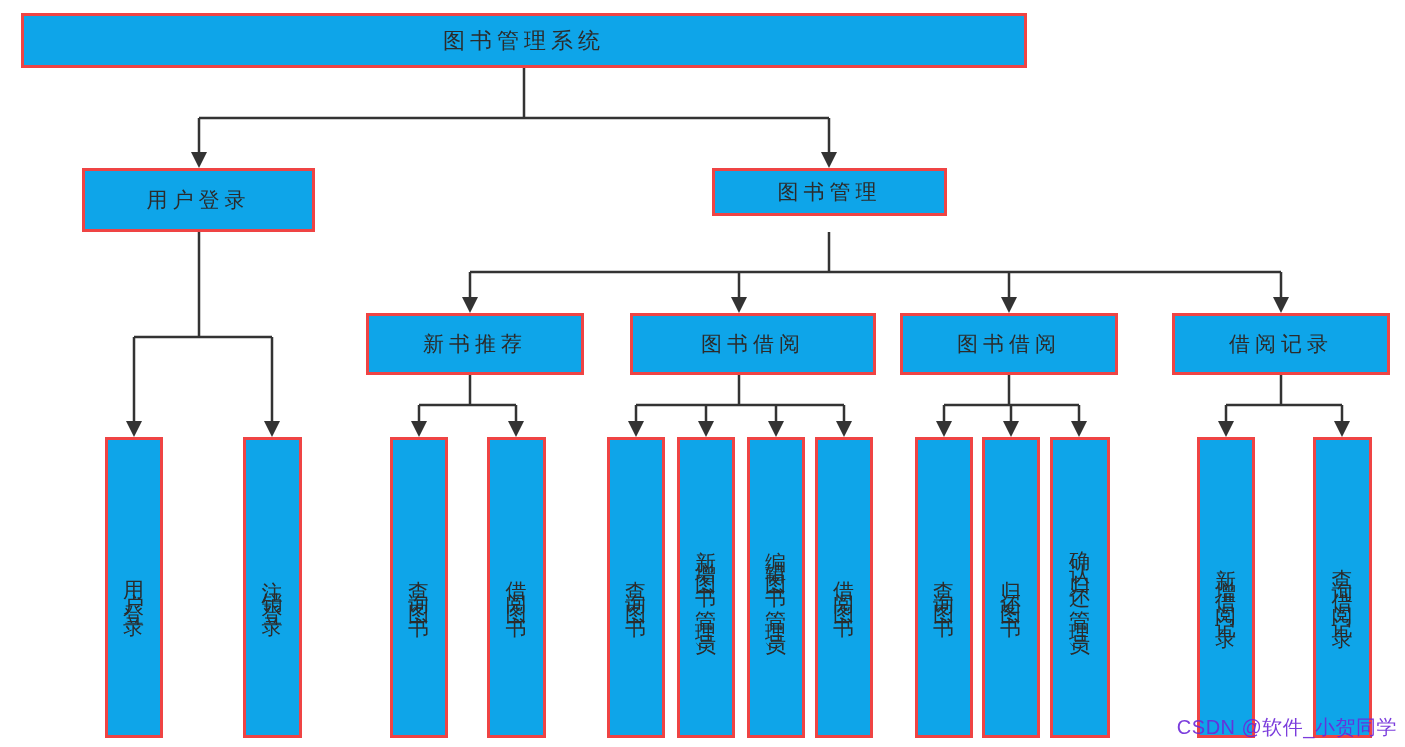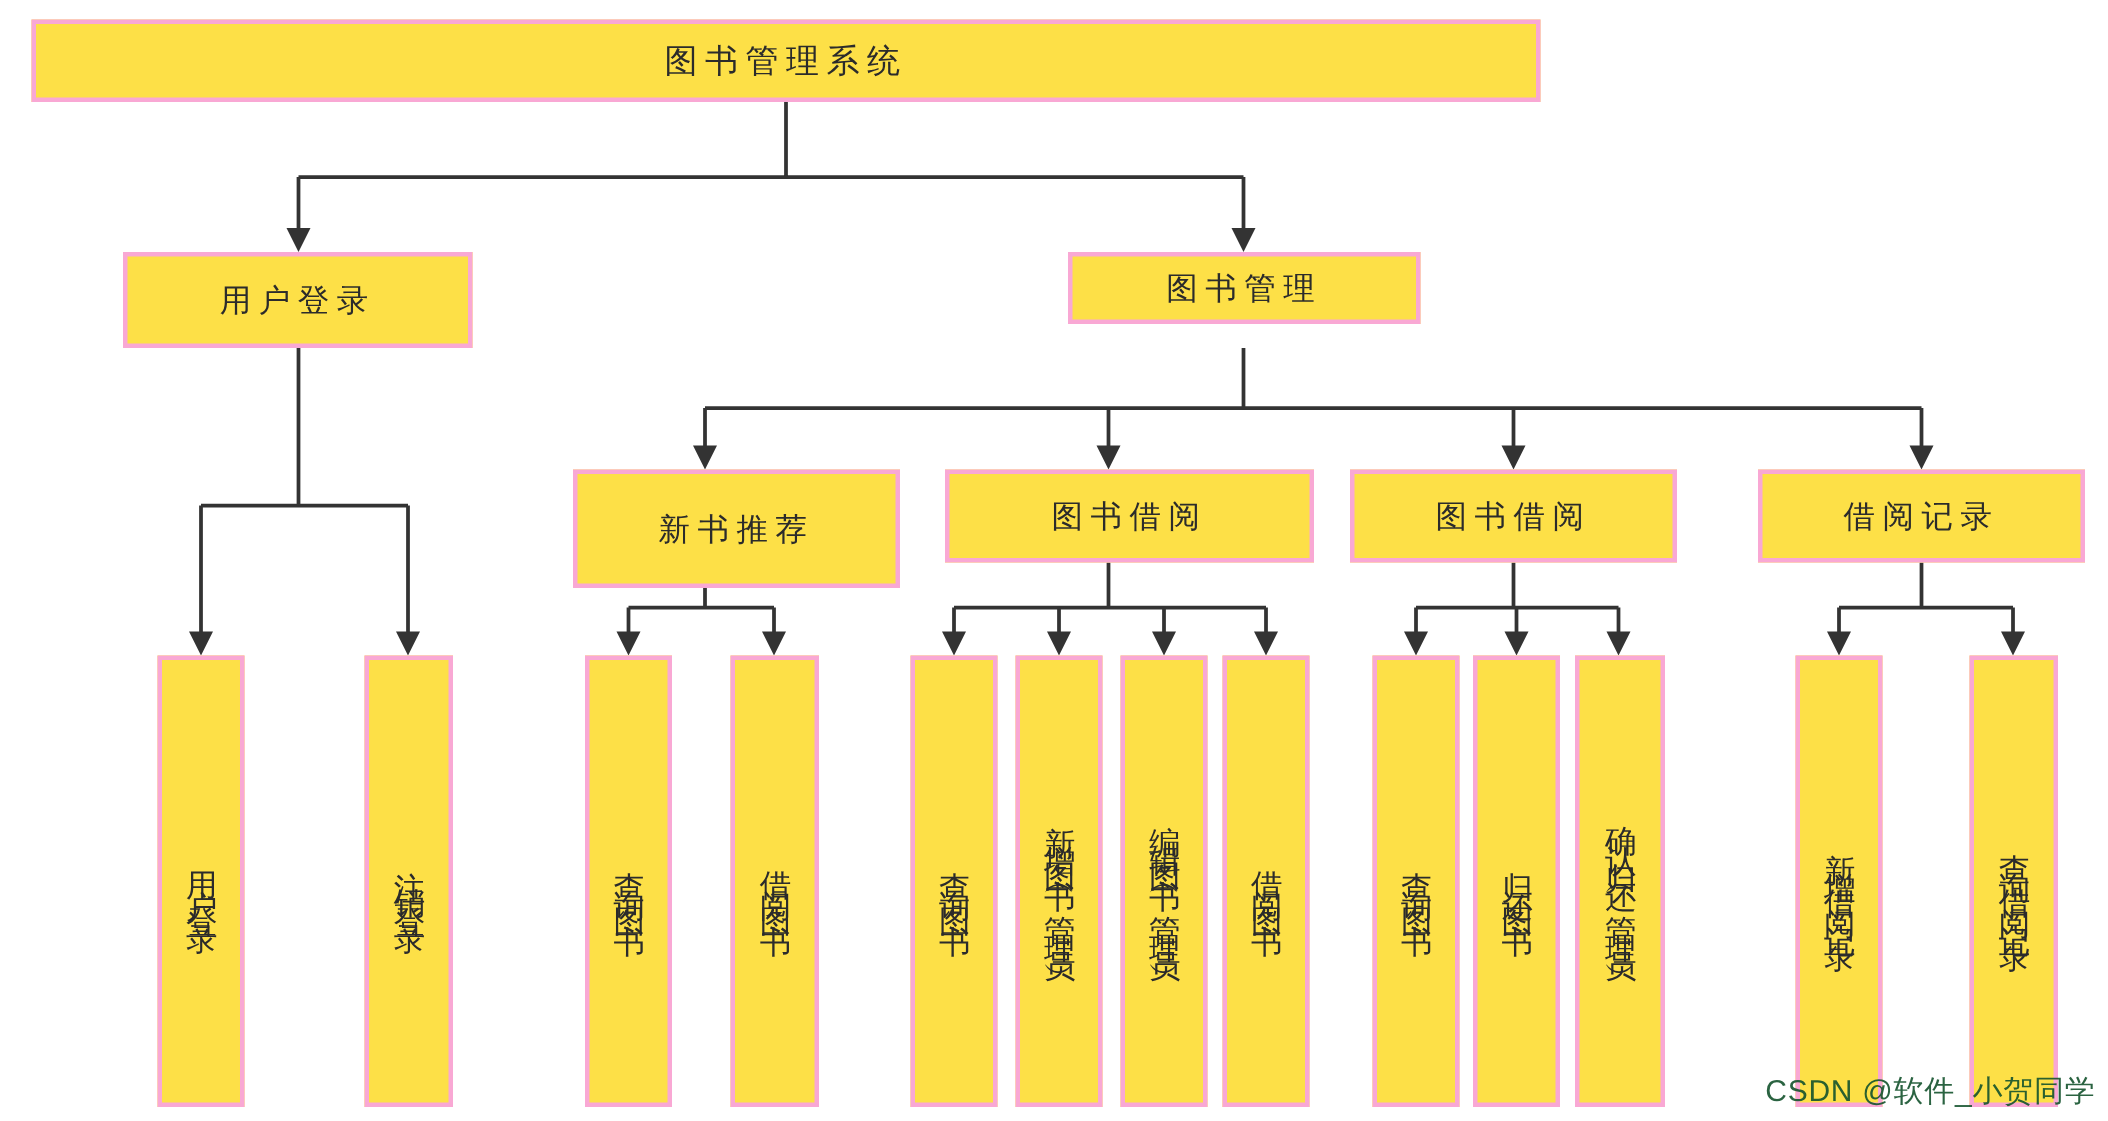--- a/index.html
+++ b/index.html
@@ -12,22 +12,22 @@
     overflow: hidden;
   }
   #connectors {
     position: absolute;
     left: 0; top: 0;
     width: 1405px; height: 747px;
   }
   .box {
     position: absolute;
     box-sizing: border-box;
-    border: 3px solid #f9a8d4;
-    background: #fde047;
+    border: 3px solid #ef4444;
+    background: #0ea5e9;
     display: flex;
     align-items: center;
     justify-content: center;
     color: #2b2b2b;
   }
   .box-h span {
     font-size: 21px;
     letter-spacing: 5px;
     white-space: nowrap;
   }
@@ -38,21 +38,21 @@
     font-size: 21px;
     letter-spacing: 12px;
     line-height: 1;
     white-space: nowrap;
   }
   .watermark {
     position: absolute;
     right: 8px;
     bottom: 6px;
     font-size: 20px;
-    color: #14532d;
+    color: #6d28d9;
     letter-spacing: 0.5px;
     opacity: 0.9;
     z-index: 5;
     white-space: nowrap;
   }
 </style>
 </head>
 <body>
 
 <div class="canvas">
@@ -104,21 +104,21 @@
     <span>图书管理系统</span>
   </div>
 
   <div class="box box-h" style="left:82px; top:168px; width:233px; height:64px;">
     <span>用户登录</span>
   </div>
   <div class="box box-h" style="left:712px; top:168px; width:235px; height:48px;">
     <span>图书管理</span>
   </div>
 
-  <div class="box box-h" style="left:382px; top:313px; width:218px; height:79px;">
+  <div class="box box-h" style="left:366px; top:313px; width:218px; height:62px;">
     <span>新书推荐</span>
   </div>
   <div class="box box-h" style="left:630px; top:313px; width:246px; height:62px;justify-content:center;">
     <span>图书借阅</span>
   </div>
   <div class="box box-h" style="left:900px; top:313px; width:218px; height:62px;">
     <span>图书借阅</span>
   </div>
   <div class="box box-h" style="left:1172px; top:313px; width:218px; height:62px;">
     <span>借阅记录</span>

